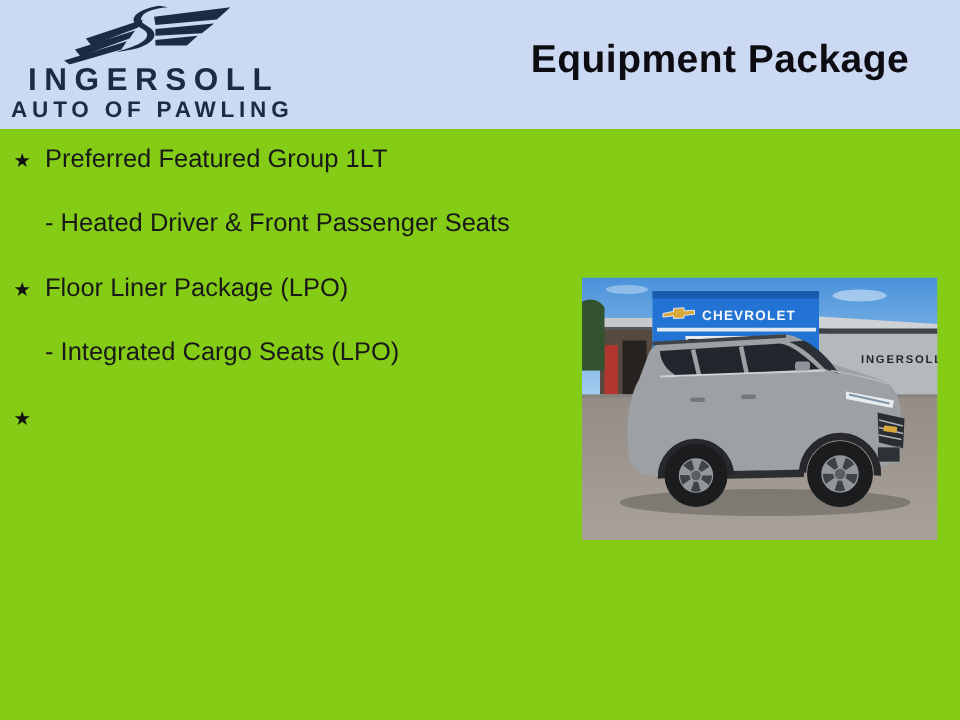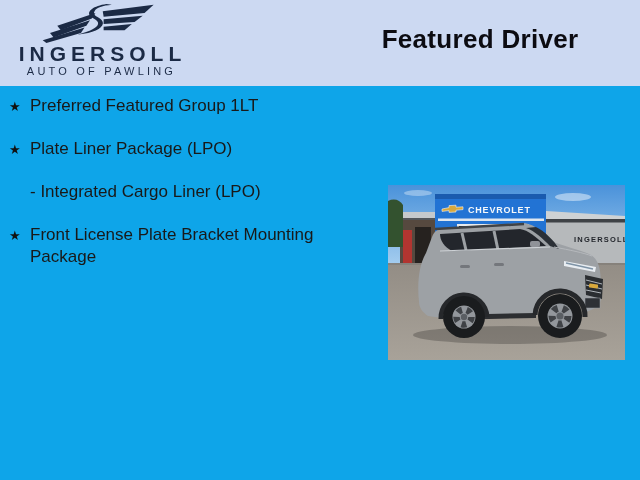--- a/index.html
+++ b/index.html
@@ -1,24 +1,24 @@
 <!DOCTYPE html>
 <html><head>
 <meta charset="utf-8">
 <style>
   html,body{margin:0;padding:0;background:#ffffff;}
   body{width:640px;height:480px;font-family:"Liberation Sans",sans-serif;overflow:hidden;}
-  .page{position:relative;width:640px;height:480px;background:#0ea5e9;overflow:hidden;}
+  .page{position:relative;width:640px;height:480px;background:#84cc16;overflow:hidden;}
 
   
   .header{position:absolute;left:0;top:0;width:640px;height:86px;background:#ccd9f2;}
   .logo{position:absolute;left:0;top:0;width:200px;height:86px;text-align:center;}
   .logo-emblem{display:block;margin:3px auto 0;}
   .dealer-name{font-size:21px;font-weight:bold;letter-spacing:5px;color:#1b2a45;line-height:21px;margin-left:5px;}
-  .dealer-tagline{font-size:11px;font-weight:normal;letter-spacing:3.2px;color:#1b2a45;margin-top:1px;margin-left:3px;}
+  .dealer-tagline{font-size:15px;font-weight:bold;letter-spacing:3.2px;color:#1b2a45;margin-top:1px;margin-left:3px;}
   .page-title{position:absolute;left:330px;top:24px;width:300px;margin:0;text-align:center;
               font-size:26px;font-weight:bold;color:#0c0c12;letter-spacing:0.3px;}
 
   
   .feature-list{position:absolute;left:8px;top:88px;width:340px;margin:0;padding:7px 0 0 0;
                 list-style:none;font-size:17px;line-height:22px;color:#191919;}
   .feature-list li{position:relative;padding-left:22px;margin-bottom:21px;}
   .feature-list li .star{position:absolute;left:1px;top:1px;font-size:13px;color:#111111;}
 
   
@@ -39,28 +39,29 @@
           <path d="M69,26 L100,23 L92,30 L69,30 Z"></path>
           <path d="M18,25 L60,11 L56,17 L22,30 Z"></path>
           <path d="M10,33 L54,19 L50,25 L14,38 Z"></path>
           <path d="M2,41 L48,27 L44,33 L6,44 Z"></path>
           <path d="M72,1 C58,3 50,9 54,14 C57,18 66,19 62,25 C59,29 50,32 40,35 L52,33 C65,30 71,24 67,19 C64,15 56,14 59,9 C61,5 68,3 78,2 Z"></path>
         </g>
       </svg>
       <div class="dealer-name">INGERSOLL</div>
       <div class="dealer-tagline">AUTO OF PAWLING</div>
     </div>
-    <h1 class="page-title">Featured Driver</h1>
+    <h1 class="page-title">Equipment Package</h1>
   </header>
 
   <ul class="feature-list">
       <li class="main"><span class="star">★</span><span>Preferred Featured Group 1LT</span></li>
-      <li class="main"><span class="star">★</span><span>Plate Liner Package (LPO)</span></li>
-      <li class="sub"><span>- Integrated Cargo Liner (LPO)</span></li>
-      <li class="main"><span class="star">★</span><span>Front License Plate Bracket Mounting Package</span></li>
+      <li class="sub"><span>- Heated Driver &amp; Front Passenger Seats</span></li>
+      <li class="main"><span class="star">★</span><span>Floor Liner Package (LPO)</span></li>
+      <li class="sub"><span>- Integrated Cargo Seats (LPO)</span></li>
+      <li class="main"><span class="star">★</span></li>
     </ul>
 
   <figure class="vehicle-photo">
     <svg viewBox="0 0 237 175" preserveAspectRatio="none">
       <defs>
         <linearGradient id="skyg" x1="0" y1="0" x2="0" y2="1">
           <stop offset="0" stop-color="#4a92da"></stop>
             <stop offset="1" stop-color="#a5cdef"></stop>
         </linearGradient>
         <linearGradient id="groundg" x1="0" y1="0" x2="0" y2="1">

